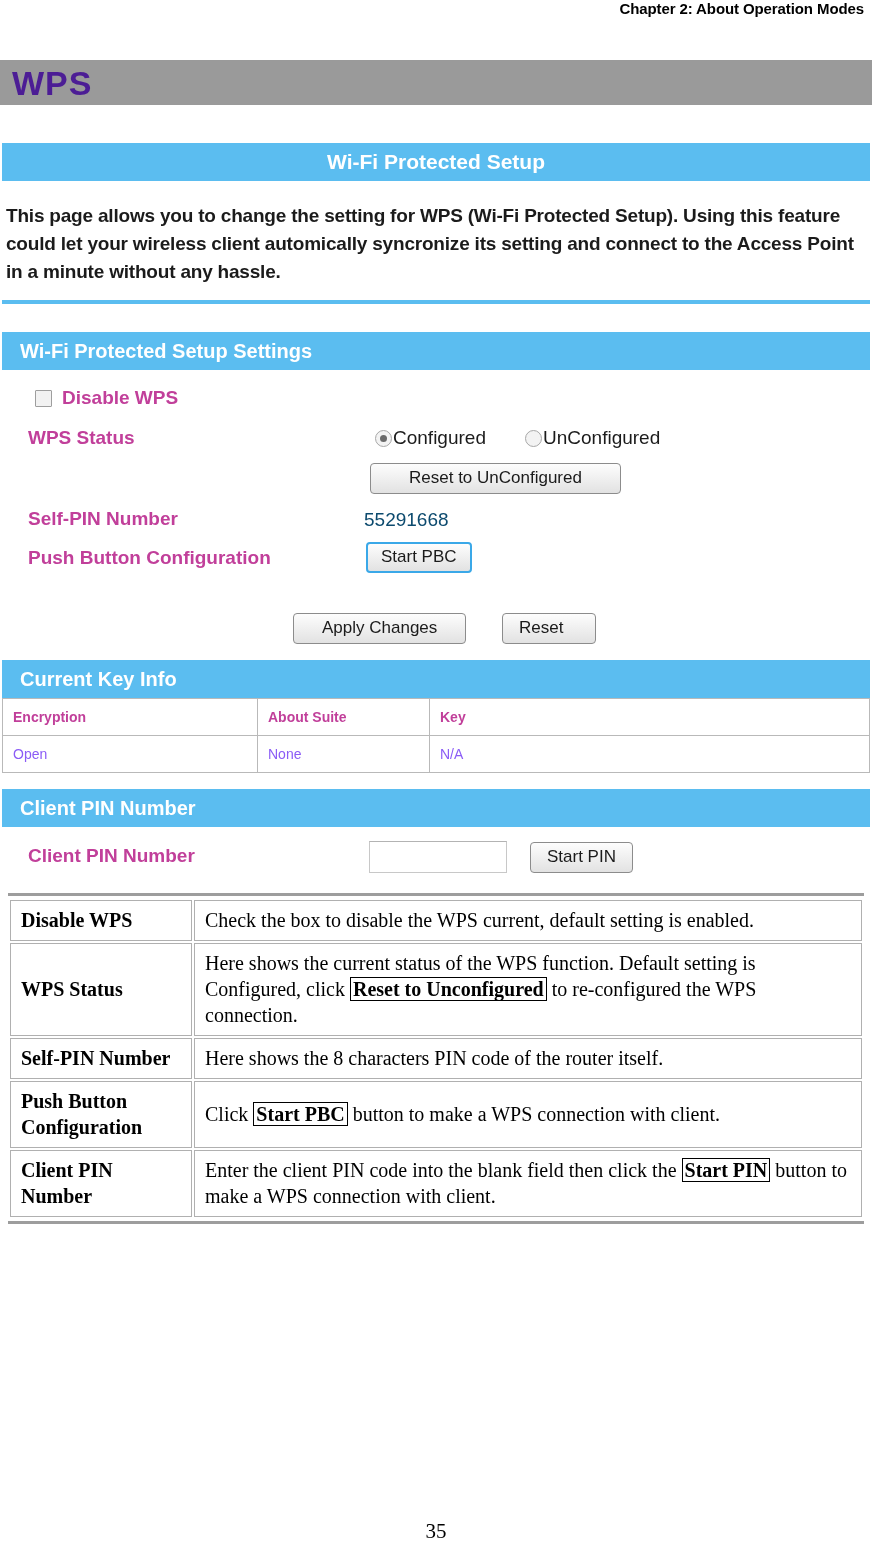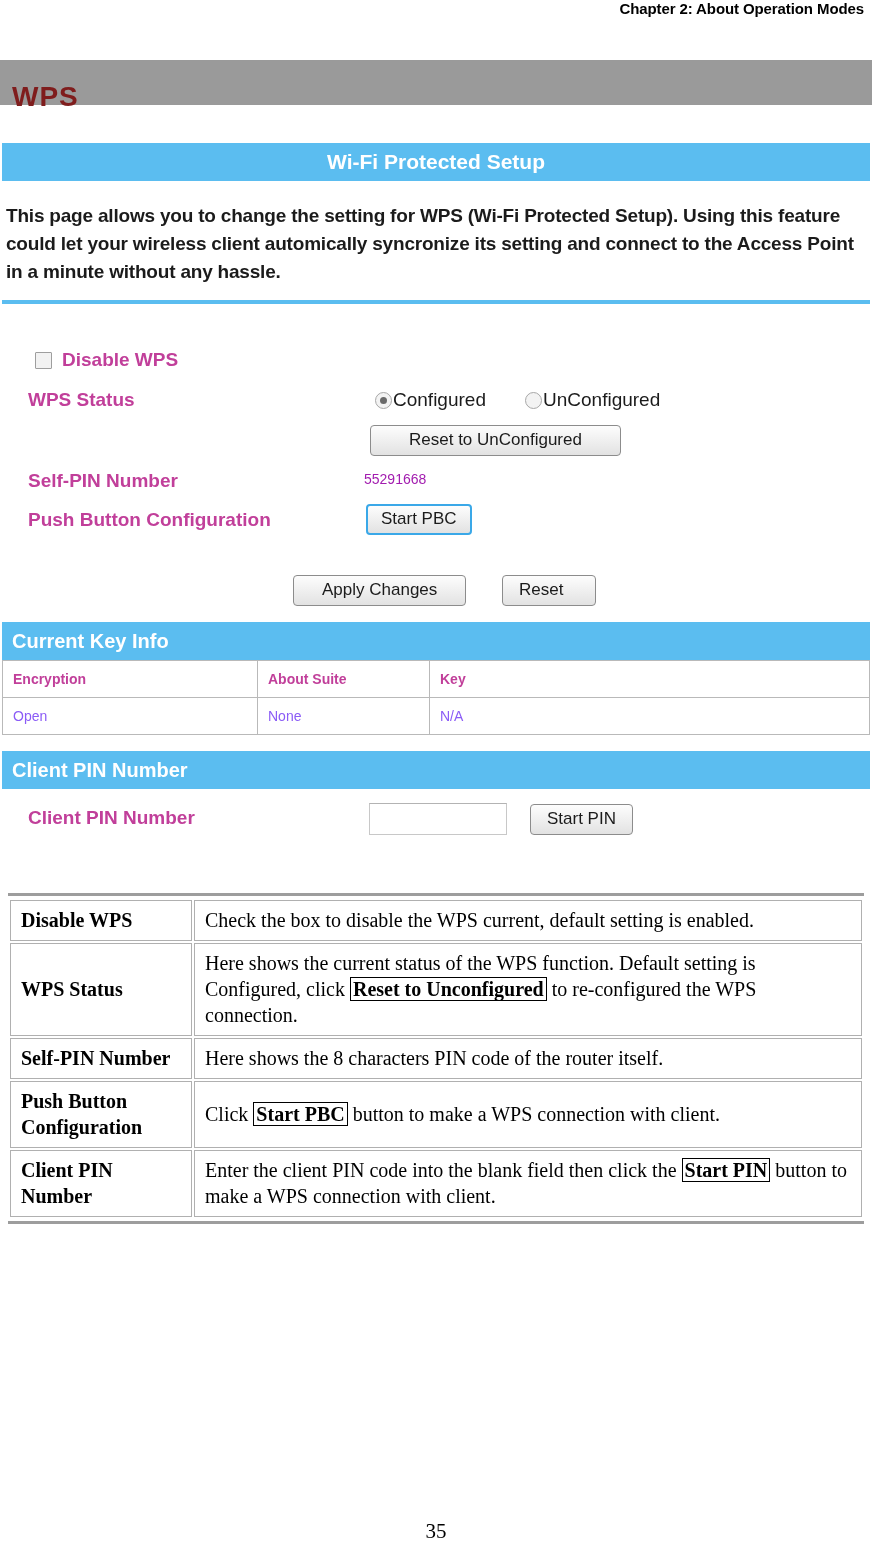--- a/index.html
+++ b/index.html
@@ -35,46 +35,46 @@
     position: absolute;
     left: 0px;
     top: 60px;
     width: 872px;
     height: 45px;
     background: #9a9a9a;
   }
   .title-band-text {
     position: absolute;
     left: 12px;
-    top: 18px;
-    font-family: "Liberation Sans", sans-serif;
-    font-size: 28px;
-    font-weight: bold;
-    color: #7f1d1d;
+    top: 4px;
+    font-family: "Liberation Sans", sans-serif;
+    font-size: 34px;
+    font-weight: bold;
+    color: #4c1d95;
     letter-spacing: 1px;
     line-height: 38px;
   }
 
   
   .router-ui {
     position: absolute;
     left: 2px;
     top: 143px;
     width: 868px;
   }
 
   .panel-header {
     background: #5bbdf0;
     color: #ffffff;
     font-family: "Liberation Sans", sans-serif;
     font-weight: bold;
     font-size: 20px;
     line-height: 38px;
     height: 38px;
-    padding: 0 10px;
+    padding: 0 18px;
     white-space: nowrap;
   }
   .panel-header.center { text-align: center; font-size: 21px; }
 
   .intro-text {
     padding: 9px 10px 6px 4px;
     font-family: "Liberation Sans", sans-serif;
     font-size: 19px;
     font-weight: bold;
     color: #1b1b1b;
@@ -105,22 +105,22 @@
   }
   .lbl-pink {
     font-family: "Liberation Sans", sans-serif;
     font-size: 19px;
     font-weight: bold;
     color: #c13f9a;
     white-space: nowrap;
   }
   .val-plain {
     font-family: "Liberation Sans", sans-serif;
-    font-size: 14px;
-    color: #a21caf;
+    font-size: 19px;
+    color: #0c4a6e;
     white-space: nowrap;
   }
 
   .chk {
     display: inline-block;
     width: 17px;
     height: 17px;
     border: 1px solid #9e9e9e;
     background: #f2f2f2;
     vertical-align: -3px;
@@ -283,20 +283,21 @@
 </div>
 
 <div class="router-ui">
 
   <div class="panel-header center">Wi-Fi Protected Setup</div>
   <div class="intro-text">This page allows you to change the setting for WPS (Wi-Fi Protected Setup). Using this feature could let your wireless client automically syncronize its setting and connect to the Access Point in a minute without any hassle.</div>
   <div class="blue-rule"></div>
 
   <div class="gap-24"></div>
 
+  <div class="panel-header">Wi-Fi Protected Setup Settings</div>
 
   <div class="settings-body">
 
     <div class="row" style="top:12px;">
       <span style="position:absolute; left:33px; top:8px;" class="chk"></span>
       <span style="position:absolute; left:60px; top:5px;" class="lbl-pink">Disable WPS</span>
     </div>
 
     <div class="row" style="top:52px;">
       <span style="position:absolute; left:26px; top:5px;" class="lbl-pink">WPS Status</span>

